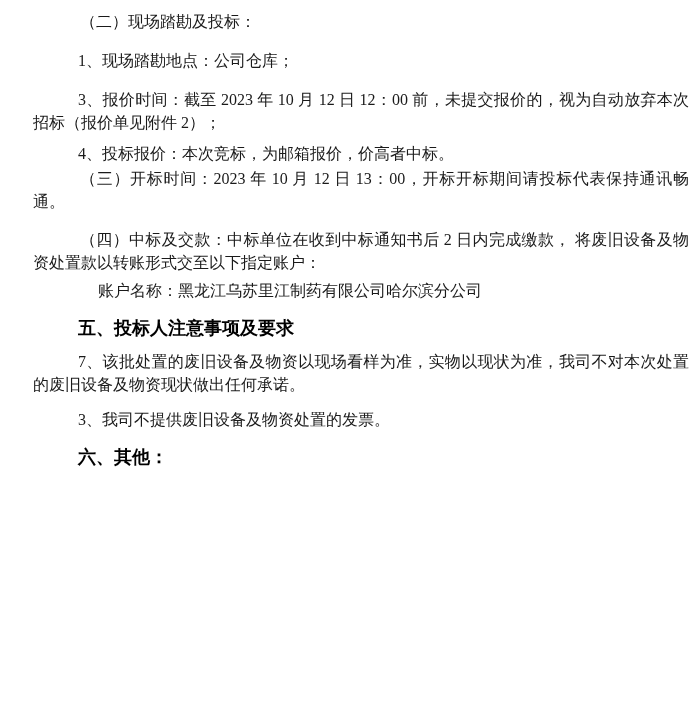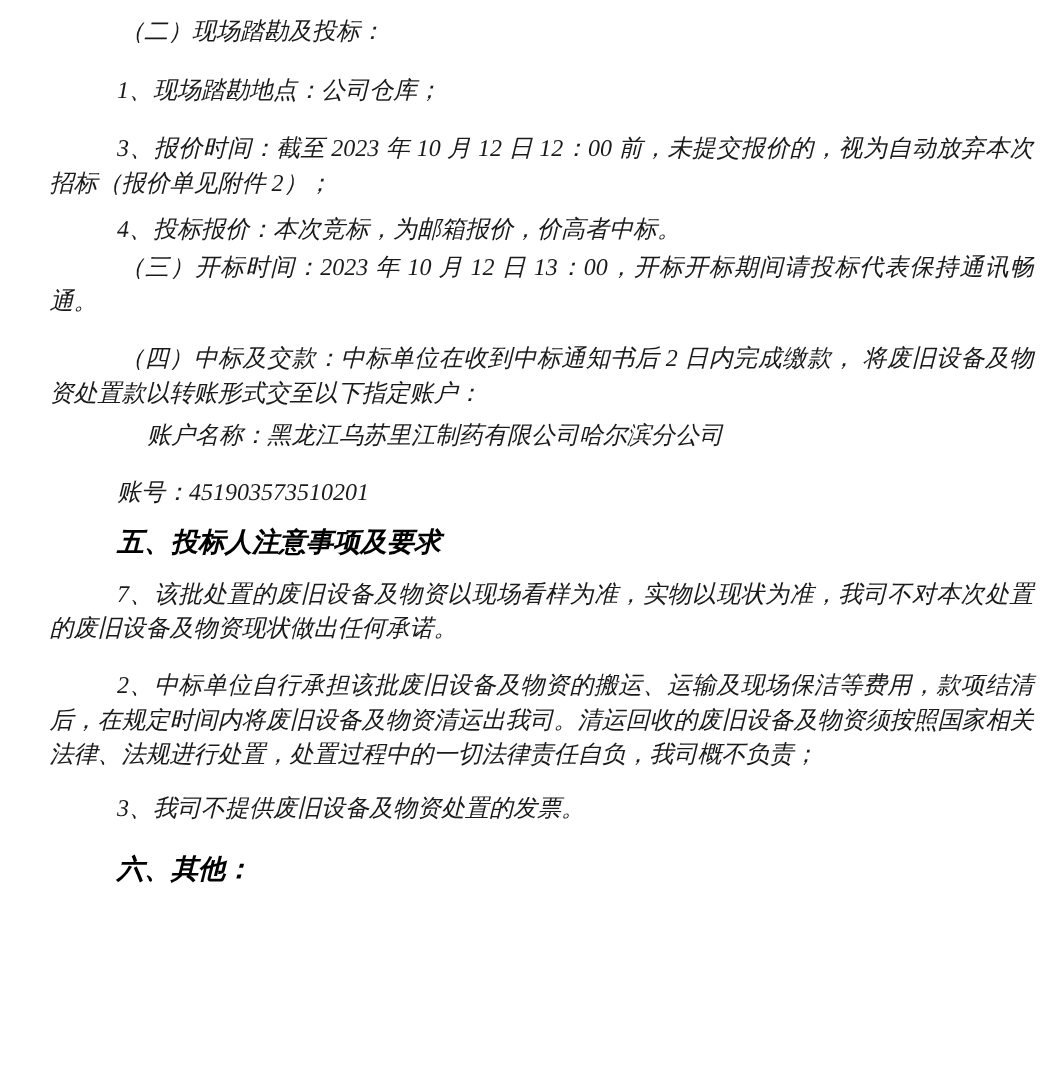--- a/index.html
+++ b/index.html
@@ -7,21 +7,20 @@
     position: relative;
     width: 700px;
     height: 727px;
     box-sizing: border-box;
     background: #ffffff;
     padding: 10px 11px 12px 33px;
     overflow: hidden;
     font-family: "Liberation Serif", "DejaVu Serif", serif;
     font-size: 16px;
     color: #1a1a1a;
-    font-style: italic;
   }
   .page p {
     margin: 0;
     line-height: 23px;
     text-align: justify;
     text-indent: 45px;
     word-break: break-all;
   }
   
   .page p.h {
@@ -54,19 +53,17 @@
 <body>
 
 <div class="page">
   <p class="sec">（二）现场踏勘及投标：</p>
   <p>1、现场踏勘地点：公司仓库；</p>
   <p>3、报价时间：截至 2023 年 10 月 12 日 12：00 前，未提交报价的，视为自动放弃本次招标（报价单见附件 2）；</p>
   <p>4、投标报价：本次竞标，为邮箱报价，价高者中标。</p>
   <p class="sec">（三）开标时间：2023 年 10 月 12 日 13：00，开标开标期间请投标代表保持通讯畅通。</p>
   <p class="sec">（四）中标及交款：中标单位在收到中标通知书后 2 日内完成缴款， 将废旧设备及物资处置款以转账形式交至以下指定账户：</p>
   <p>账户名称：黑龙江乌苏里江制药有限公司哈尔滨分公司</p>
-  <p>账号：451903573510201</p>
   <p class="h">五、投标人注意事项及要求</p>
   <p>7、该批处置的废旧设备及物资以现场看样为准，实物以现状为准，我司不对本次处置的废旧设备及物资现状做出任何承诺。</p>
-  <p>2、中标单位自行承担该批废旧设备及物资的搬运、运输及现场保洁等费用，款项结清后，在规定时间内将废旧设备及物资清运出我司。清运回收的废旧设备及物资须按照国家相关法律、法规进行处置，处置过程中的一切法律责任自负，我司概不负责；</p>
   <p>3、我司不提供废旧设备及物资处置的发票。</p>
   <p class="h">六、其他：</p>
 </div>
 
 </body></html>

